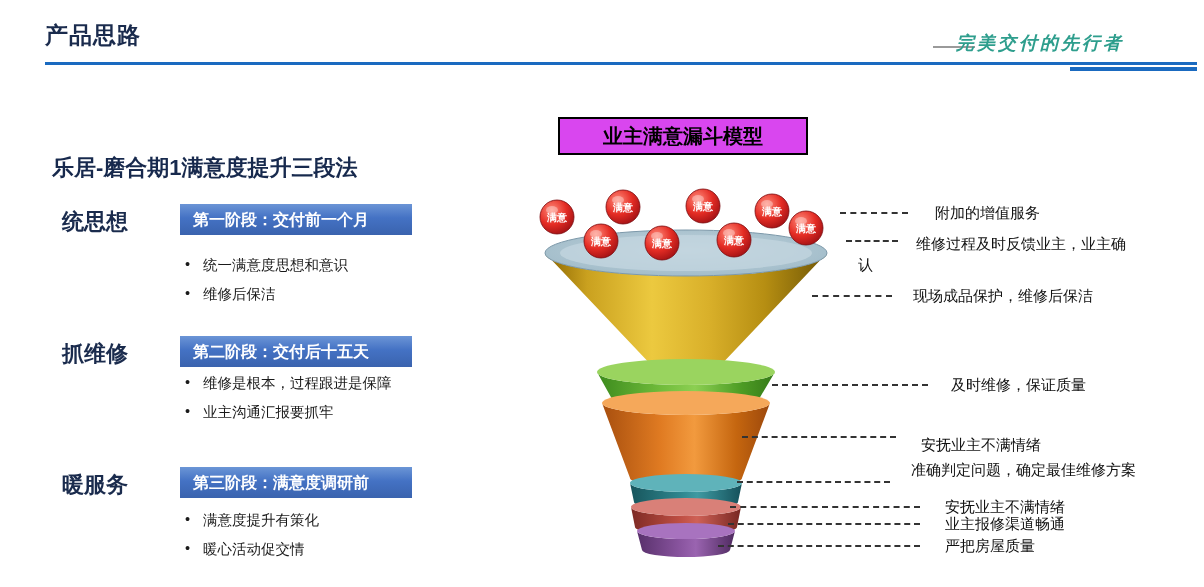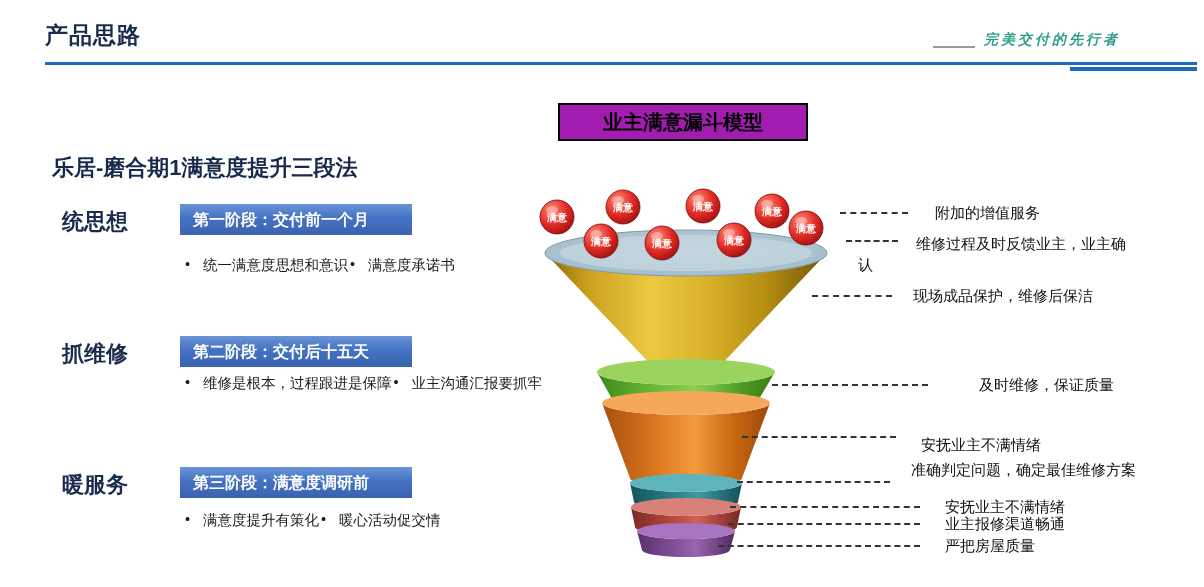--- a/index.html
+++ b/index.html
@@ -5,57 +5,57 @@
   html,body { margin:0; padding:0; background:#ffffff; }
   .slide {
     position:relative; width:1204px; height:587px; background:#ffffff;
     font-family:"Liberation Sans","DejaVu Sans",sans-serif; overflow:hidden;border-radius:6px;
   }
   
   .page-title { position:absolute; left:45px; top:20px; font-size:23px; font-weight:bold; color:#1a2b4d; letter-spacing:1px; }
   .header-line { position:absolute; left:45px; top:62px; width:1152px; height:3px; background:#1a6ac0; }
   .header-line-right { position:absolute; left:1070px; top:67px; width:127px; height:4px; background:#1a6ac0; }
   .header-dash { position:absolute; left:933px; top:46px; width:42px; height:2px; background:#9a9a9a; }
-  .slogan { position:absolute; left:984px; top:31px; font-size:14px; font-weight:bold; font-style:italic; color:#2e9e8d; letter-spacing:3px; }
+  .slogan { position:absolute; left:956px; top:31px; font-size:18px; font-weight:bold; font-style:italic; color:#2e9e8d; letter-spacing:3px; }
   
   .left-heading { position:absolute; left:52px; top:153px; font-size:22px; font-weight:bold; color:#17294d; }
   .section-label { position:absolute; left:62px; font-size:22px; font-weight:bold; color:#1a2b4d; }
   .lbl-0 { top:207px; } .lbl-1 { top:339px; } .lbl-2 { top:470px; }
   .banner {
     position:absolute; left:180px; width:232px; height:31px; box-sizing:border-box;
     background:linear-gradient(180deg,#6b95d6 0%, #4472c4 45%, #3a63ae 100%);
     color:#ffffff; font-weight:bold; font-size:16px; line-height:31px; padding-left:13px;
   }
   .ban-0 { top:204px; } .ban-1 { top:336px; } .ban-2 { top:467px; }
-  .bullets { position:absolute; left:183px; display:flex; flex-direction:row; font-size:14.5px; color:#1a1a1a; }
+  .bullets { position:absolute; left:183px; display:flex; flex-direction:column; gap:10px; font-size:14.5px; color:#1a1a1a; }
   .bl-0 { top:256px; } .bl-1 { top:374px; } .bl-2 { top:511px; }
   .bullet { position:relative; padding-left:20px; }
   .bullet::before { content:"•"; position:absolute; left:2px; top:0; }
   
   .funnel-title {
-    position:absolute; left:558px; top:103px; width:246px; height:34px;
-    border:2px solid #000; background:#a21caf; text-align:center; line-height:34px;
+    position:absolute; left:558px; top:117px; width:246px; height:34px;
+    border:2px solid #000; background:#d946ef; text-align:center; line-height:34px;
     font-size:20px; font-weight:bold; color:#000;
   }
   .funnel-svg { position:absolute; left:0; top:0; width:1204px; height:587px; }
   .conn { position:absolute; height:0; border-top:2px dashed #333; }
   .c0 { left:840px; top:212px; width:68px; }
   .c1 { left:846px; top:240px; width:52px; }
   .c2 { left:812px; top:295px; width:80px; }
   .c3 { left:772px; top:384px; width:156px; }
   .c4 { left:742px; top:436px; width:154px; }
   .c5 { left:737px; top:481px; width:153px; }
   .c6 { left:730px; top:506px; width:190px; }
   .c7 { left:728px; top:523px; width:192px; }
   .c8 { left:718px; top:545px; width:202px; }
   .ann { position:absolute; font-size:15px; color:#111; white-space:nowrap;padding-left:13px; }
   .a0 { left:922px; top:204px; }
   .a1 { left:845px; top:233px; width:272px; white-space:normal; text-indent:58px; line-height:21px; }
   .a2 { left:900px; top:287px; }
-  .a3 { left:938px; top:376px;margin-left:28px; }
+  .a3 { left:938px; top:376px; }
   .a4 { left:908px; top:436px;font-family:Liberation Mono, monospace; }
   .a5 { left:898px; top:461px; }
   .a6 { left:932px; top:498px; }
   .a7 { left:932px; top:515px; }
   .a8 { left:932px; top:537px; }
 </style>
 </head>
 <body>
 
 <div class="slide">
@@ -65,21 +65,21 @@
   <div class="slogan">完美交付的先行者</div>
   <div class="header-line"></div>
   <div class="header-line-right"></div>
 
   <div class="left-heading">乐居-磨合期1满意度提升三段法</div>
 
   <div class="section-label lbl-0">统思想</div>
   <div class="banner ban-0">第一阶段：交付前一个月</div>
   <div class="bullets bl-0">
     <div class="bullet">统一满意度思想和意识</div>
-    <div class="bullet">满意度承诺书</div>
+    <div class="bullet">维修后保洁</div>
   </div>
 
   <div class="section-label lbl-1">抓维修</div>
   <div class="banner ban-1">第二阶段：交付后十五天</div>
   <div class="bullets bl-1">
     <div class="bullet">维修是根本，过程跟进是保障</div>
     <div class="bullet">业主沟通汇报要抓牢</div>
   </div>
 
   <div class="section-label lbl-2">暖服务</div>

